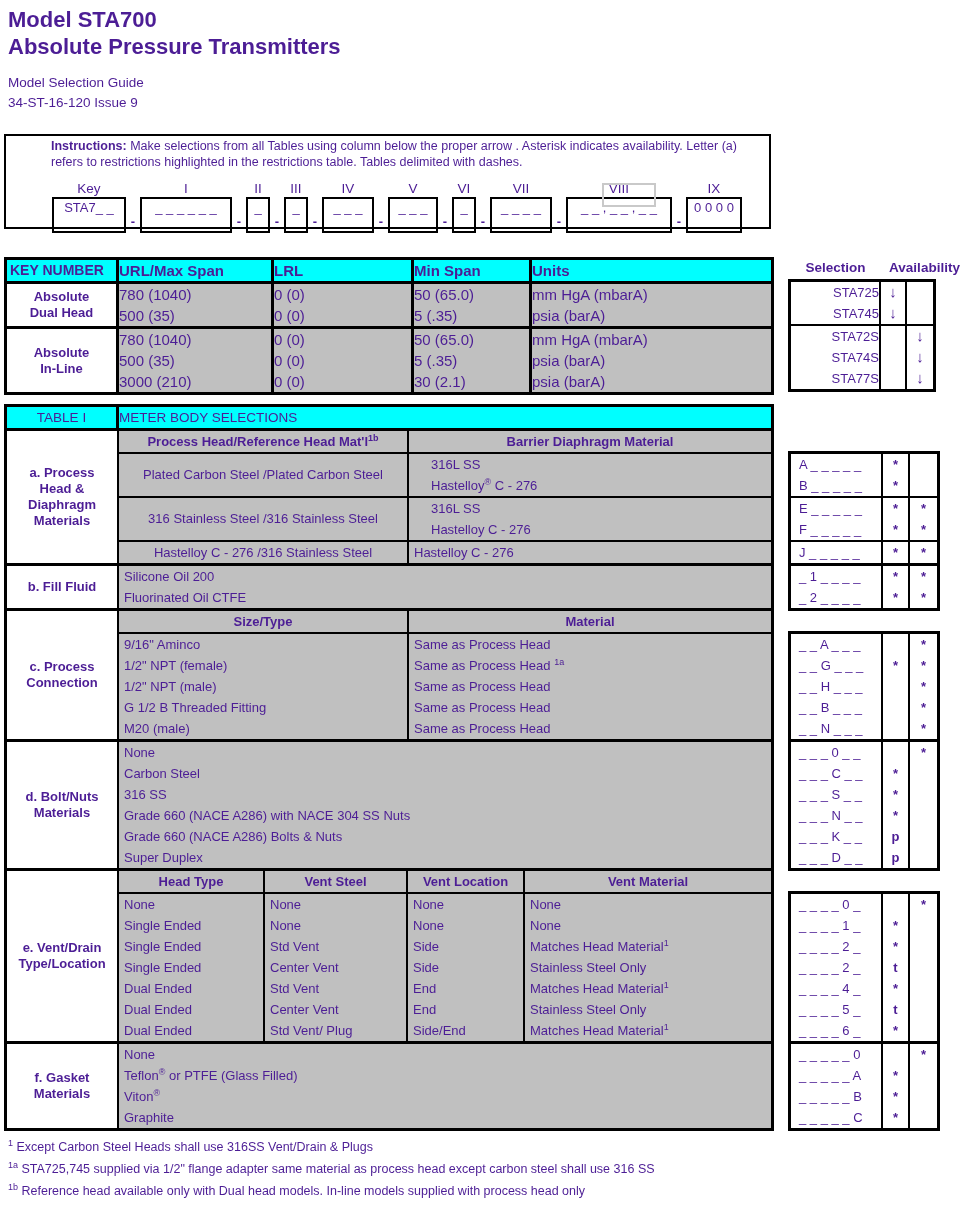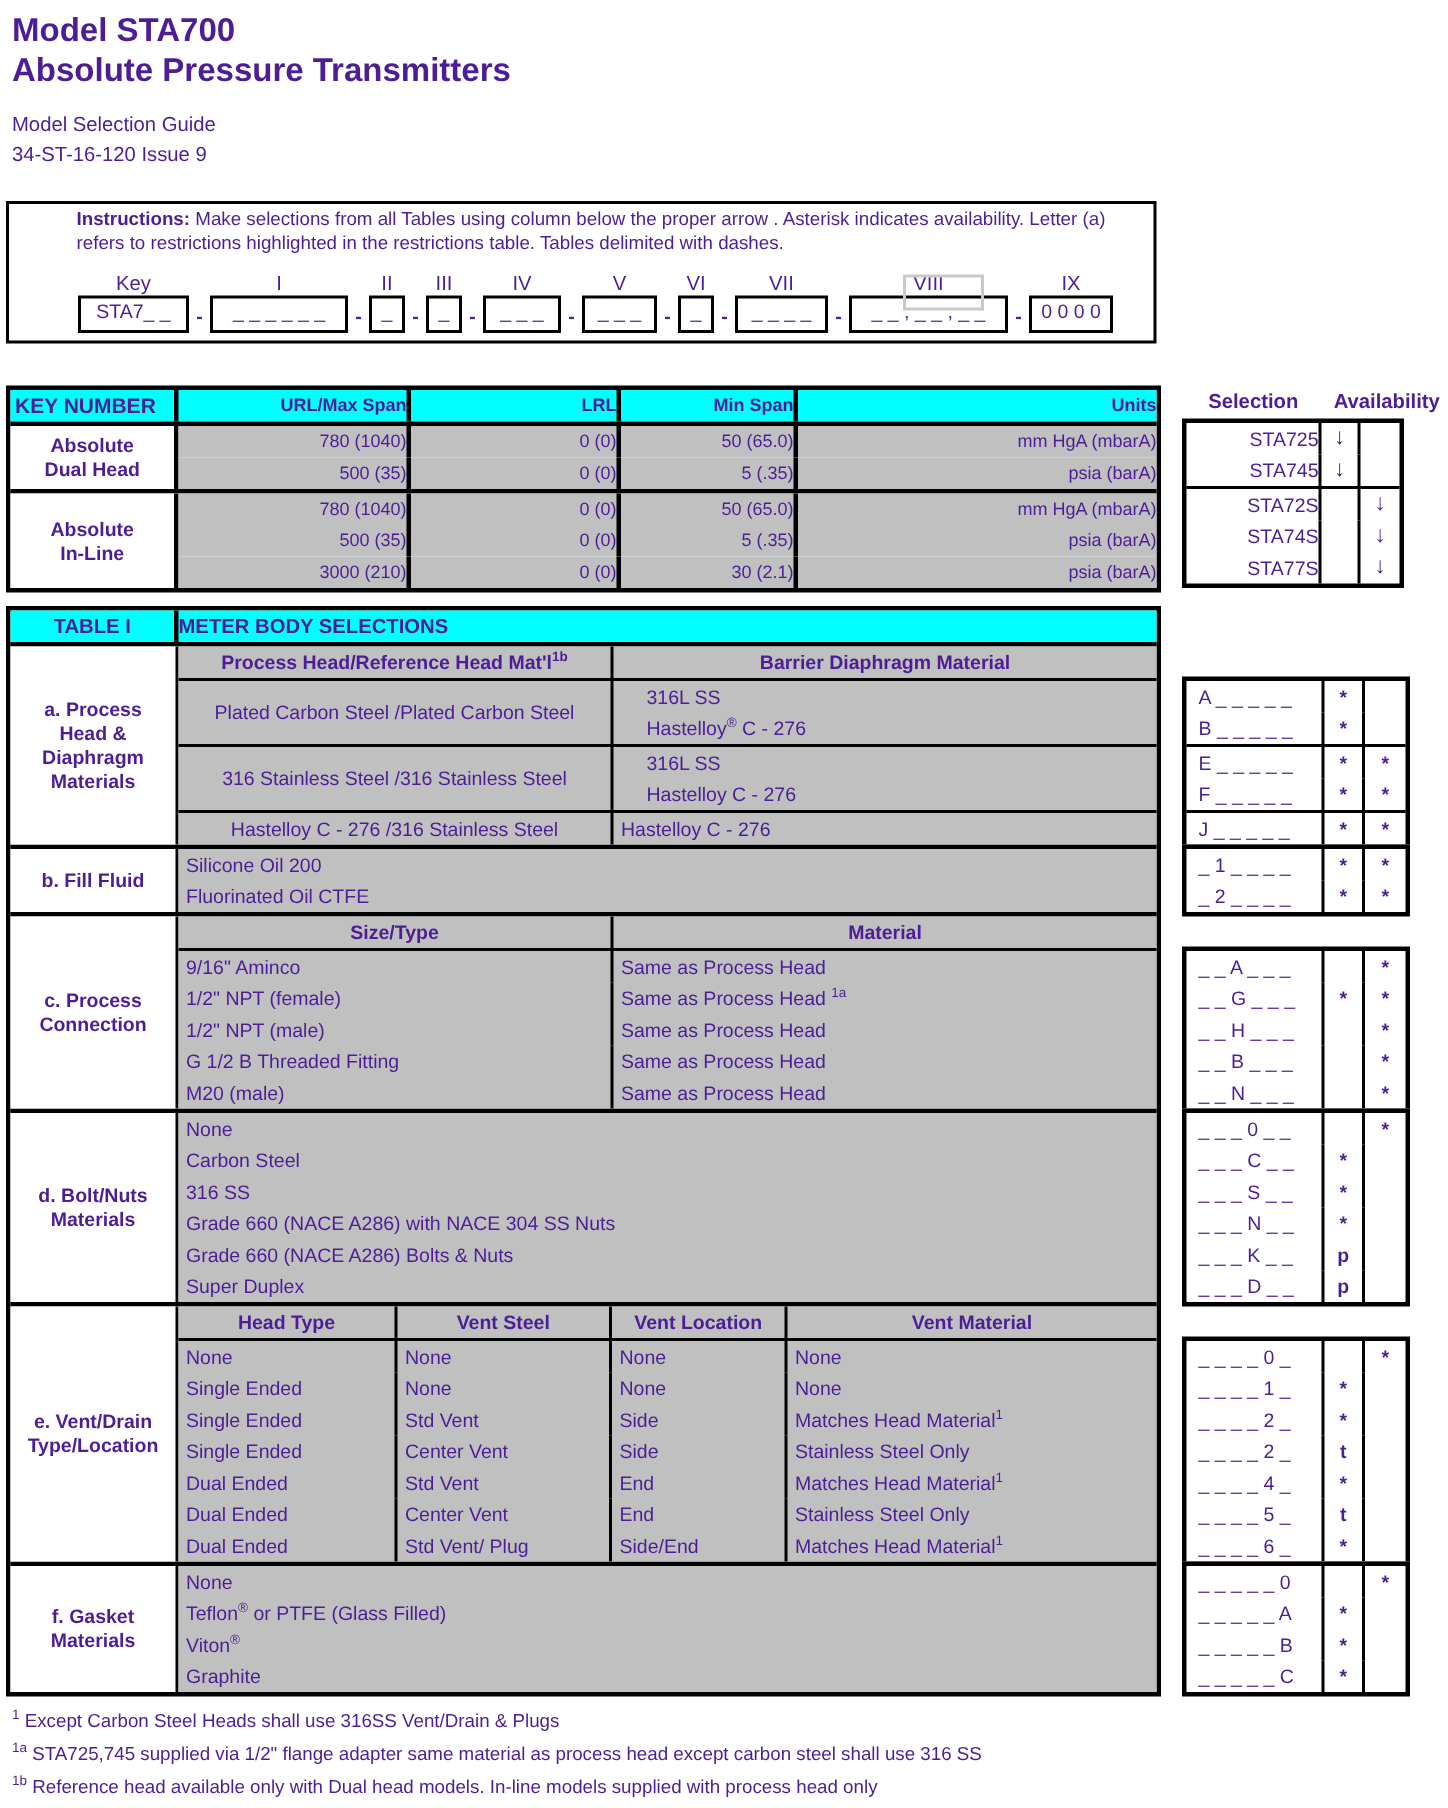--- a/index.html
+++ b/index.html
@@ -13,37 +13,37 @@
   .sub{font-size:13.5px;line-height:20px;}
   .sub.first{margin-top:13px;}
 
   
   .instr-box{position:absolute;left:4px;top:134px;width:767px;height:95px;
              border:2px solid #000;box-sizing:border-box;padding-left:40px;}
   .instr-text{margin:2px 5px 0 5px;font-size:12.5px;line-height:16px;}
   .key-strip{display:flex;align-items:flex-end;margin:11px 0 0 6px;}
   .kunit{display:flex;flex-direction:column;align-items:center;}
   .kulabel{font-size:13.5px;margin-bottom:1px;white-space:pre;}
-  .kubox{border:2px solid #000;height:25px;box-sizing:border-box;width:100%;
+  .kubox{border:2px solid #000;height:36px;box-sizing:border-box;width:100%;
          text-align:center;line-height:17px;font-size:13px;white-space:pre;}
   .kdash{width:14px;text-align:center;font-size:13px;height:21px;line-height:19px;font-weight:bold;}
   .key-extra-box{position:absolute;left:596px;top:47px;width:50px;height:20px;border:2px solid #c9c9c9;}
 
   
   .selhdr{position:absolute;left:788px;top:260px;width:178px;display:flex;
           font-weight:bold;font-size:13.5px;}
   .selhdr-sel{width:95px;text-align:center;}
   .selhdr-av{flex:1;text-align:center;}
 
   
   .ktable{position:absolute;left:4px;top:257px;width:770px;border:3px solid #000;box-sizing:border-box;}
   .krow{display:flex;height:21px;background:#c0c0c0;}
   .khead{background:#00ffff;font-weight:bold;}
-  .kc{box-sizing:border-box;border-right:3px solid #000;text-align:right;
-      font-size:12px;line-height:21px;overflow:hidden;white-space:nowrap;}
+  .kc{box-sizing:border-box;border-right:3px solid #000;text-align:left;
+      font-size:15px;line-height:21px;overflow:hidden;white-space:nowrap;}
   .kcA{width:112px;}.kcB{width:155px;}.kcC{width:140px;}.kcD{width:118px;}
   .kcE{flex:1;border-right:none;}
   .khead .kcA{font-size:14px;text-align:left;padding-left:3px;}
   .kgroup{display:flex;border-top:3px solid #000;}
   .kglabel{width:112px;border-right:3px solid #000;box-sizing:border-box;background:#fff;
            display:flex;flex-direction:column;justify-content:center;align-items:center;
            font-weight:bold;font-size:13px;line-height:16px;}
   .kgdata{flex:1;display:flex;flex-direction:column;}
 
   
@@ -53,21 +53,21 @@
   .scode{width:90px;border-right:2px solid #000;box-sizing:border-box;text-align:right;
          line-height:21px;font-size:13px;}
   .sa{width:26px;border-right:2px solid #000;box-sizing:border-box;text-align:center;
       line-height:19px;font-size:15px;font-weight:bold;}
   .sa.last{border-right:none;flex:1;}
   .ssep{border-top:2px solid #000;}
 
   
   .t1wrap{position:absolute;left:4px;top:404px;width:958px;}
   .t1main{width:770px;border:3px solid #000;box-sizing:border-box;}
-  .t1titlerow{display:flex;height:21px;background:#00ffff;font-weight:bold;}
+  .t1titlerow{display:flex;height:21px;background:#00ffff;font-weight:normal;}
   .t1name{width:112px;border-right:3px solid #000;box-sizing:border-box;text-align:center;
           line-height:21px;font-size:13.5px;}
   .t1heading{flex:1;text-align:left;line-height:21px;font-size:13.5px;}
   .sec{display:flex;border-top:3px solid #000;}
   .seclabel{width:112px;border-right:2px solid #000;box-sizing:border-box;background:#fff;
             display:flex;flex-direction:column;justify-content:center;font-weight:bold;
             font-size:13px;line-height:16px;text-align:center;}
   .seccontent{flex:1;display:flex;flex-direction:column;background:#c0c0c0;}
   .trow{display:flex;height:21px;}
   .trow.h42{height:42px;}

